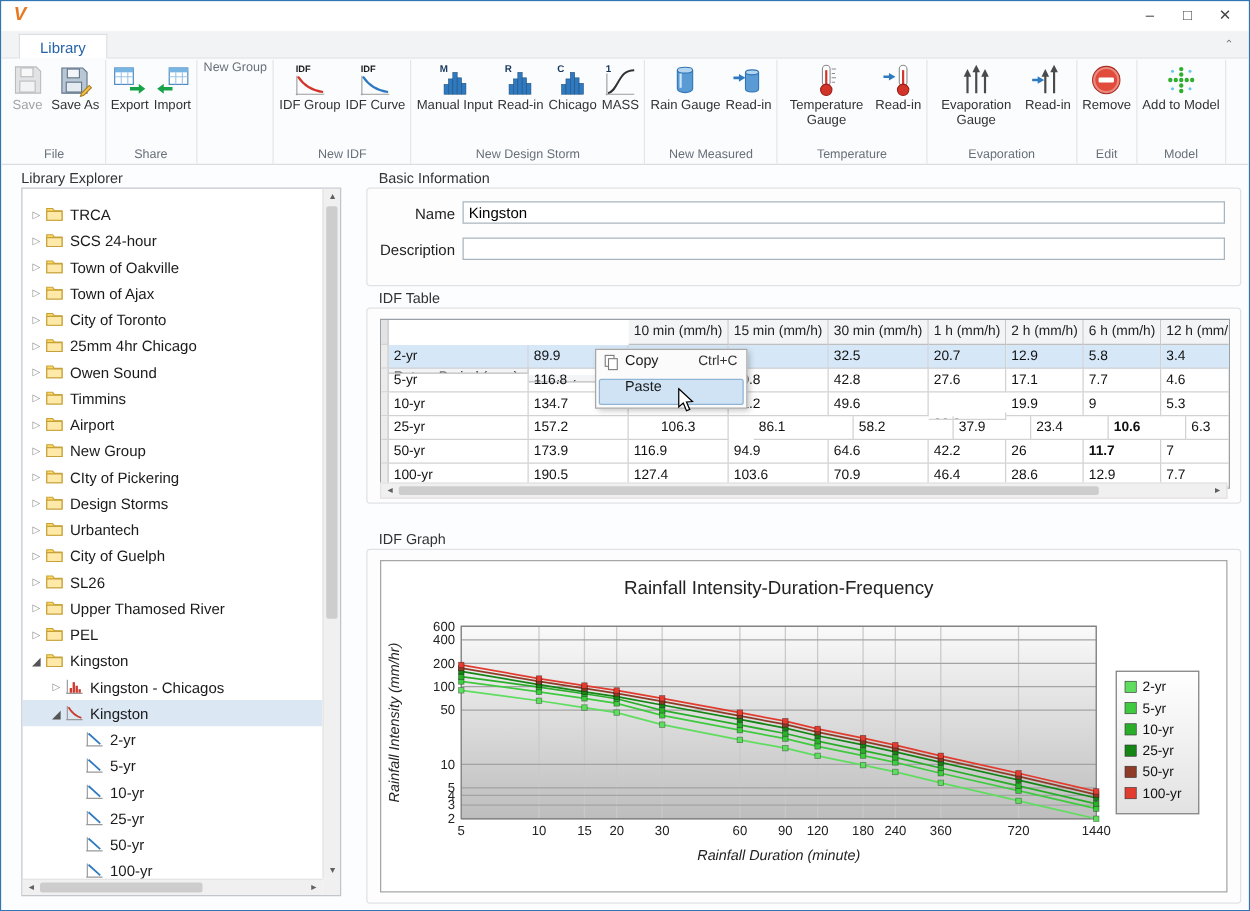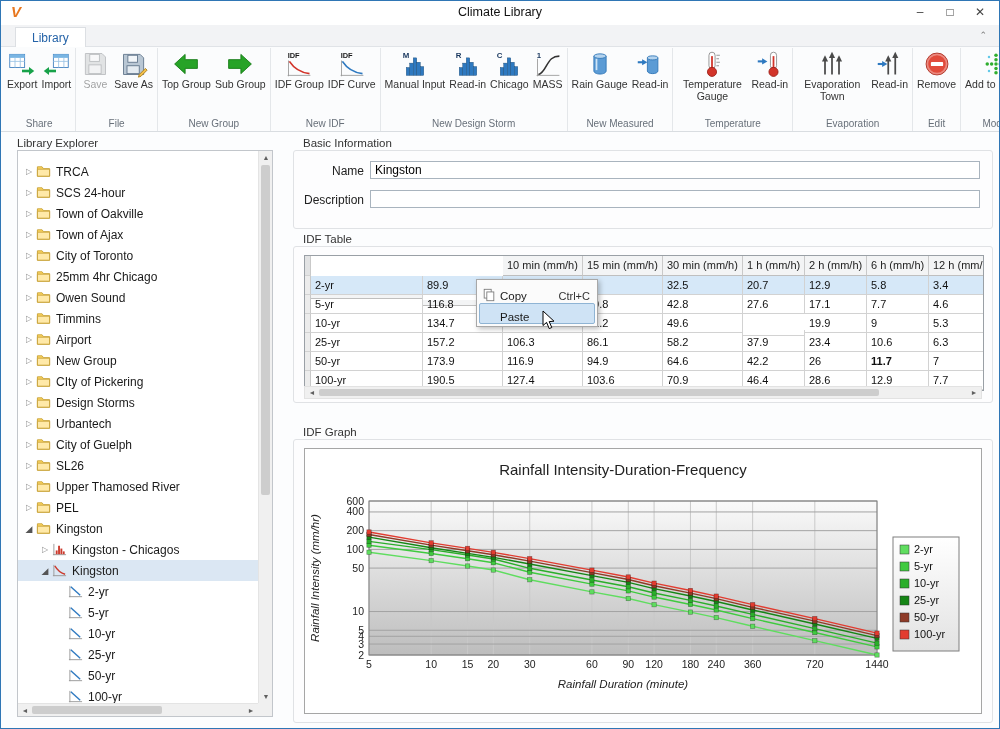--- a/index.html
+++ b/index.html
@@ -51,54 +51,79 @@
 .idf-table-wrap{position:absolute;left:10px;top:8px;width:680px;border:1px solid #9aa0a6;background:#fff;overflow:hidden}
 .t-row{display:flex;height:19px}
 .t-row.head{height:20px}
 .t-cell{flex:none;border-right:1px solid #d2d2d2;border-bottom:1px solid #d2d2d2;font-size:11px;padding:2.5px 4px;white-space:nowrap;overflow:hidden;color:#111}
 .head .t-cell{background:#f3f4f5;border-right-color:#c9c9c9;border-bottom-color:#bfbfbf;color:#222}
 .t-rowhead{flex:none;width:6px;background:#ececec;border-right:1px solid #c9c9c9;border-bottom:1px solid #d2d2d2}
 .t-row.sel .t-cell{background:#d6e8f8}
 .table-sb{position:absolute;left:10px;right:10px;bottom:3px;height:13px;background:#f0f0f0;border:1px solid #e2e2e2}
 
 .context-menu{position:absolute;left:475px;top:278px;width:122px;background:#fbfbfb;border:1px solid #a8a8a8;box-shadow:2px 2px 5px rgba(0,0,0,.25);padding:2px;z-index:50}
-.cm-item{height:21px;display:flex;align-items:flex-end;font-size:11.5px;color:#1a1a1a;padding:0 4px 0 2px;border:1px solid transparent}
+.cm-item{height:21px;display:flex;align-items:flex-start;font-size:11.5px;color:#1a1a1a;padding:0 4px 0 2px;border:1px solid transparent}
 .cm-icon{width:18px;height:14px;flex:none}
 .cm-icon svg{width:14px;height:14px;display:block}
 .cm-item.hl{background:#cfe3f5;border:1px solid #8fb4d4;border-radius:2px}
 .cm-shortcut{margin-left:auto;font-size:11px;color:#333}
 .cursor{position:absolute;left:541px;top:309px;width:14px;height:20px;z-index:60}
 
 .chart-area{position:absolute;left:10px;top:8px;width:678px;height:266px;border:1px solid #a6a6a6;background:#fff}
 #chart-svg{position:absolute;left:0;top:0}
 svg text{font-family:"Liberation Sans",sans-serif}
 </style>
 </head>
 <body>
 
 <div class="window">
 
   <div class="titlebar">
     <div class="logo">V</div>
-    <div class="title">Climate Library</div>
     <div class="win-controls">
       <div class="win-btn">–</div>
       <div class="win-btn">□</div>
       <div class="win-btn">✕</div>
     </div>
   </div>
 
   <div class="tabrow">
     <div class="tab">Library</div>
     <div class="ribbon-collapse">⌃</div>
   </div>
 
   <div class="ribbon" id="ribbon">
       <div class="ribbon-group">
         <div class="rg-buttons">
+          <div class="ribbon-btn disabled">
+            <div class="rb-icon">
+              <svg viewBox="0 0 32 32">
+                <path d="M5 4h19l4 4v20H5z" fill="#b9c7d4" stroke="#5f7389"></path>
+                <rect x="10" y="5" width="11" height="8" fill="#f2f6f9" stroke="#5f7389"></rect>
+                <rect x="9" y="17" width="14" height="10" fill="#e4ebf1" stroke="#5f7389"></rect>
+              </svg>
+            </div>
+            <div class="rb-label">Save</div>
+          </div>
+          <div class="ribbon-btn">
+            <div class="rb-icon">
+              <svg viewBox="0 0 32 32">
+                <path d="M4 5h19l4 4v19H4z" fill="#b9c7d4" stroke="#5f7389"></path>
+                <rect x="9" y="6" width="11" height="8" fill="#f2f6f9" stroke="#5f7389"></rect>
+                <rect x="8" y="18" width="14" height="9" fill="#e4ebf1" stroke="#5f7389"></rect>
+                <path d="M22 28l7-7 2 2-7 7-3 1z" fill="#f4c04a" stroke="#a77d1e"></path>
+              </svg>
+            </div>
+            <div class="rb-label">Save As</div>
+          </div>
+        </div>
+        <div class="rg-label">File</div>
+      </div>
+      <div class="ribbon-group">
+        <div class="rg-buttons">
           <div class="ribbon-btn">
             <div class="rb-icon">
               <svg viewBox="0 0 32 32">
                 <rect x="2" y="5" width="17" height="15" fill="#fff" stroke="#3f7fbf"></rect>
                 <rect x="2" y="5" width="17" height="4" fill="#79b5e3"></rect>
                 <path d="M2 13h17M8 9v11M14 9v11" stroke="#9cc3e5" fill="none"></path>
                 <path d="M16 24h9" stroke="#18a24a" stroke-width="3"></path>
                 <path d="M24 19.5l6 4.5-6 4.5z" fill="#18a24a"></path>
               </svg>
             </div>
@@ -113,64 +138,20 @@
                 <path d="M16 24H7" stroke="#18a24a" stroke-width="3"></path>
                 <path d="M8 19.5L2 24l6 4.5z" fill="#18a24a"></path>
               </svg>
             </div>
             <div class="rb-label">Import</div>
           </div>
         </div>
         <div class="rg-label">Share</div>
       </div>
       <div class="ribbon-group">
-        <div class="rg-buttons">
-          <div class="ribbon-btn disabled">
-            <div class="rb-icon">
-              <svg viewBox="0 0 32 32">
-                <path d="M5 4h19l4 4v20H5z" fill="#b9c7d4" stroke="#5f7389"></path>
-                <rect x="10" y="5" width="11" height="8" fill="#f2f6f9" stroke="#5f7389"></rect>
-                <rect x="9" y="17" width="14" height="10" fill="#e4ebf1" stroke="#5f7389"></rect>
-              </svg>
-            </div>
-            <div class="rb-label">Save</div>
-          </div>
-          <div class="ribbon-btn">
-            <div class="rb-icon">
-              <svg viewBox="0 0 32 32">
-                <path d="M4 5h19l4 4v19H4z" fill="#b9c7d4" stroke="#5f7389"></path>
-                <rect x="9" y="6" width="11" height="8" fill="#f2f6f9" stroke="#5f7389"></rect>
-                <rect x="8" y="18" width="14" height="9" fill="#e4ebf1" stroke="#5f7389"></rect>
-                <path d="M22 28l7-7 2 2-7 7-3 1z" fill="#f4c04a" stroke="#a77d1e"></path>
-              </svg>
-            </div>
-            <div class="rb-label">Save As</div>
-          </div>
-        </div>
-        <div class="rg-label">File</div>
-      </div>
-      <div class="ribbon-group">
-        <div class="rg-buttons">
-          <div class="ribbon-btn">
-            <div class="rb-icon">
-              <svg viewBox="0 0 32 32">
-                <path d="M3 16 L15 5v6h14v10H15v6z" fill="#27a327" stroke="#157a15"></path>
-              </svg>
-            </div>
-            <div class="rb-label">Top Group</div>
-          </div>
-          <div class="ribbon-btn">
-            <div class="rb-icon">
-              <svg viewBox="0 0 32 32">
-                <path d="M29 16 L17 5v6H3v10h14v6z" fill="#27a327" stroke="#157a15"></path>
-              </svg>
-            </div>
-            <div class="rb-label">Sub Group</div>
-          </div>
-        </div>
         <div class="rg-label">New Group</div>
       </div>
       <div class="ribbon-group">
         <div class="rg-buttons">
           <div class="ribbon-btn">
             <div class="rb-icon">
               <svg viewBox="0 0 32 32">
                 <text x="3" y="9" font-size="8.5" font-weight="bold" fill="#1a1a1a">IDF</text>
                 <path d="M4 30V12M3 29h26" stroke="#9a9a9a"></path>
                 <path d="M5 13c6 9 14 13 23 14" stroke="#d2342a" stroke-width="2" fill="none"></path>
@@ -313,21 +294,21 @@
                 <g stroke="#4a4a4a" stroke-width="2">
                   <path d="M8 28V12M16 28V8M24 28V12"></path>
                 </g>
                 <g fill="#4a4a4a">
                   <path d="M8 6l-3.5 7h7z"></path>
                   <path d="M16 2l-3.5 7h7z"></path>
                   <path d="M24 6l-3.5 7h7z"></path>
                 </g>
               </svg>
             </div>
-            <div class="rb-label">Evaporation Town</div>
+            <div class="rb-label">Evaporation Gauge</div>
           </div>
           <div class="ribbon-btn">
             <div class="rb-icon">
               <svg viewBox="0 0 32 32">
                 <g stroke="#4a4a4a" stroke-width="2">
                   <path d="M14 28V12M22 28V8"></path>
                 </g>
                 <g fill="#4a4a4a">
                   <path d="M14 6l-3.5 7h7z"></path>
                   <path d="M22 2l-3.5 7h7z"></path>
@@ -727,26 +708,26 @@
             <div class="t-cell" style="width: 80px;">49.6</div>
             <div class="t-cell" style="width: 62px; margin-top: 16px;">32.2</div>
             <div class="t-cell" style="width: 62px;">19.9</div>
             <div class="t-cell" style="width: 62px;">9</div>
             <div class="t-cell" style="width: 56px;">5.3</div>
           </div>
           <div class="t-row">
             <div class="t-rowhead"></div>
             <div class="t-cell" style="width: 112px;">25-yr</div>
             <div class="t-cell" style="width: 80px;">157.2</div>
-            <div class="t-cell" style="width: 80px;">106.3</div>
-            <div class="t-cell" style="width: 80px;">86.1</div>
+            <div class="t-cell" style="width: 80px; text-align: center;">106.3</div>
+            <div class="t-cell" style="width: 80px; margin-left: 20px;">86.1</div>
             <div class="t-cell" style="width: 80px;">58.2</div>
             <div class="t-cell" style="width: 62px;">37.9</div>
             <div class="t-cell" style="width: 62px;">23.4</div>
-            <div class="t-cell" style="width: 62px;">10.6</div>
+            <div class="t-cell" style="width: 62px; font-weight: bold;">10.6</div>
             <div class="t-cell" style="width: 56px;">6.3</div>
           </div>
           <div class="t-row">
             <div class="t-rowhead"></div>
             <div class="t-cell" style="width: 112px;">50-yr</div>
             <div class="t-cell" style="width: 80px;">173.9</div>
             <div class="t-cell" style="width: 80px;">116.9</div>
             <div class="t-cell" style="width: 80px;">94.9</div>
             <div class="t-cell" style="width: 80px;">64.6</div>
             <div class="t-cell" style="width: 62px;">42.2</div>

